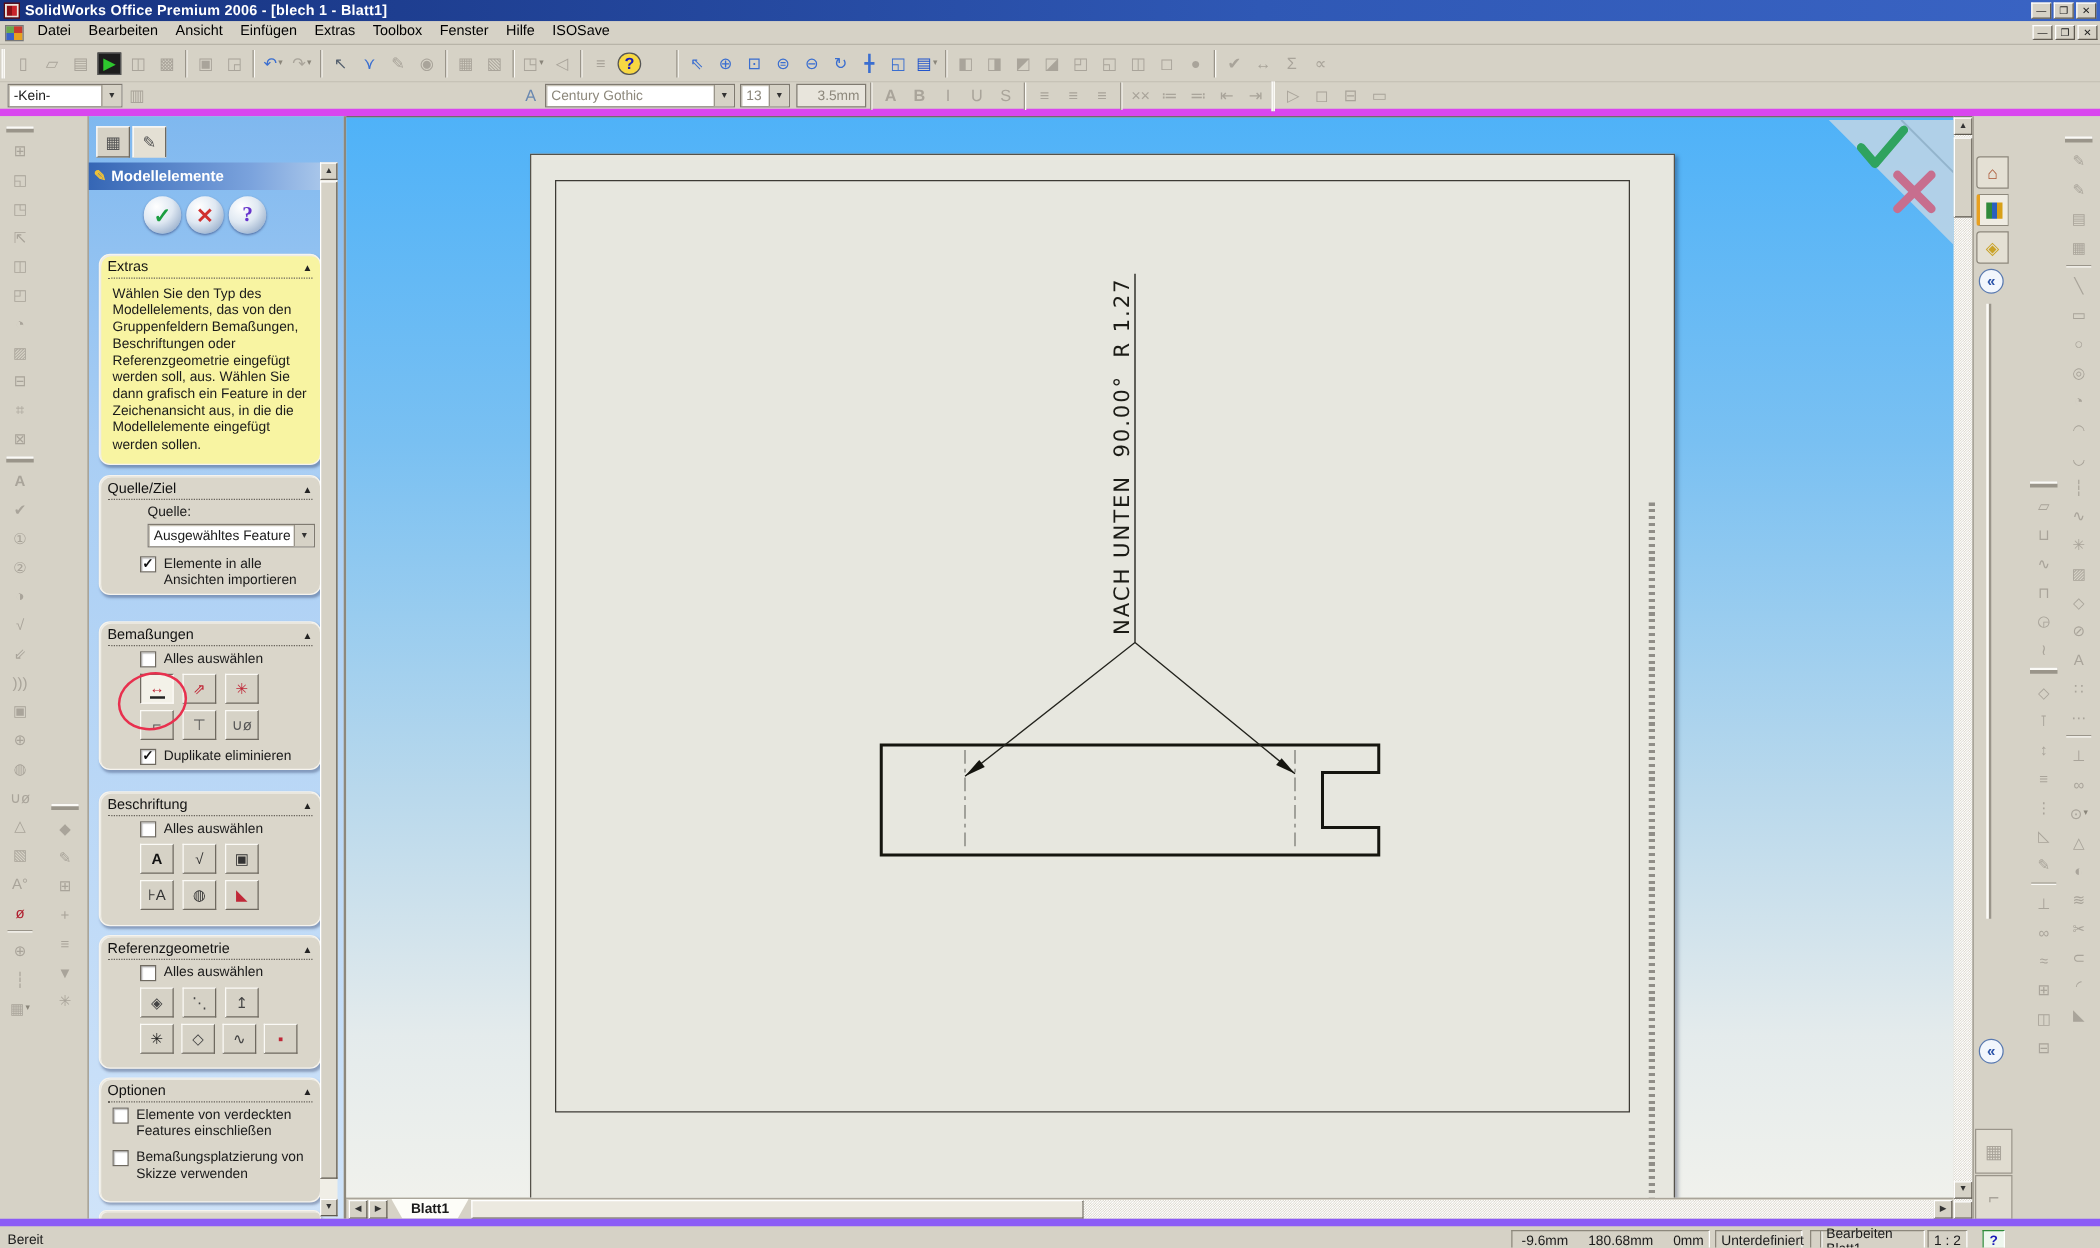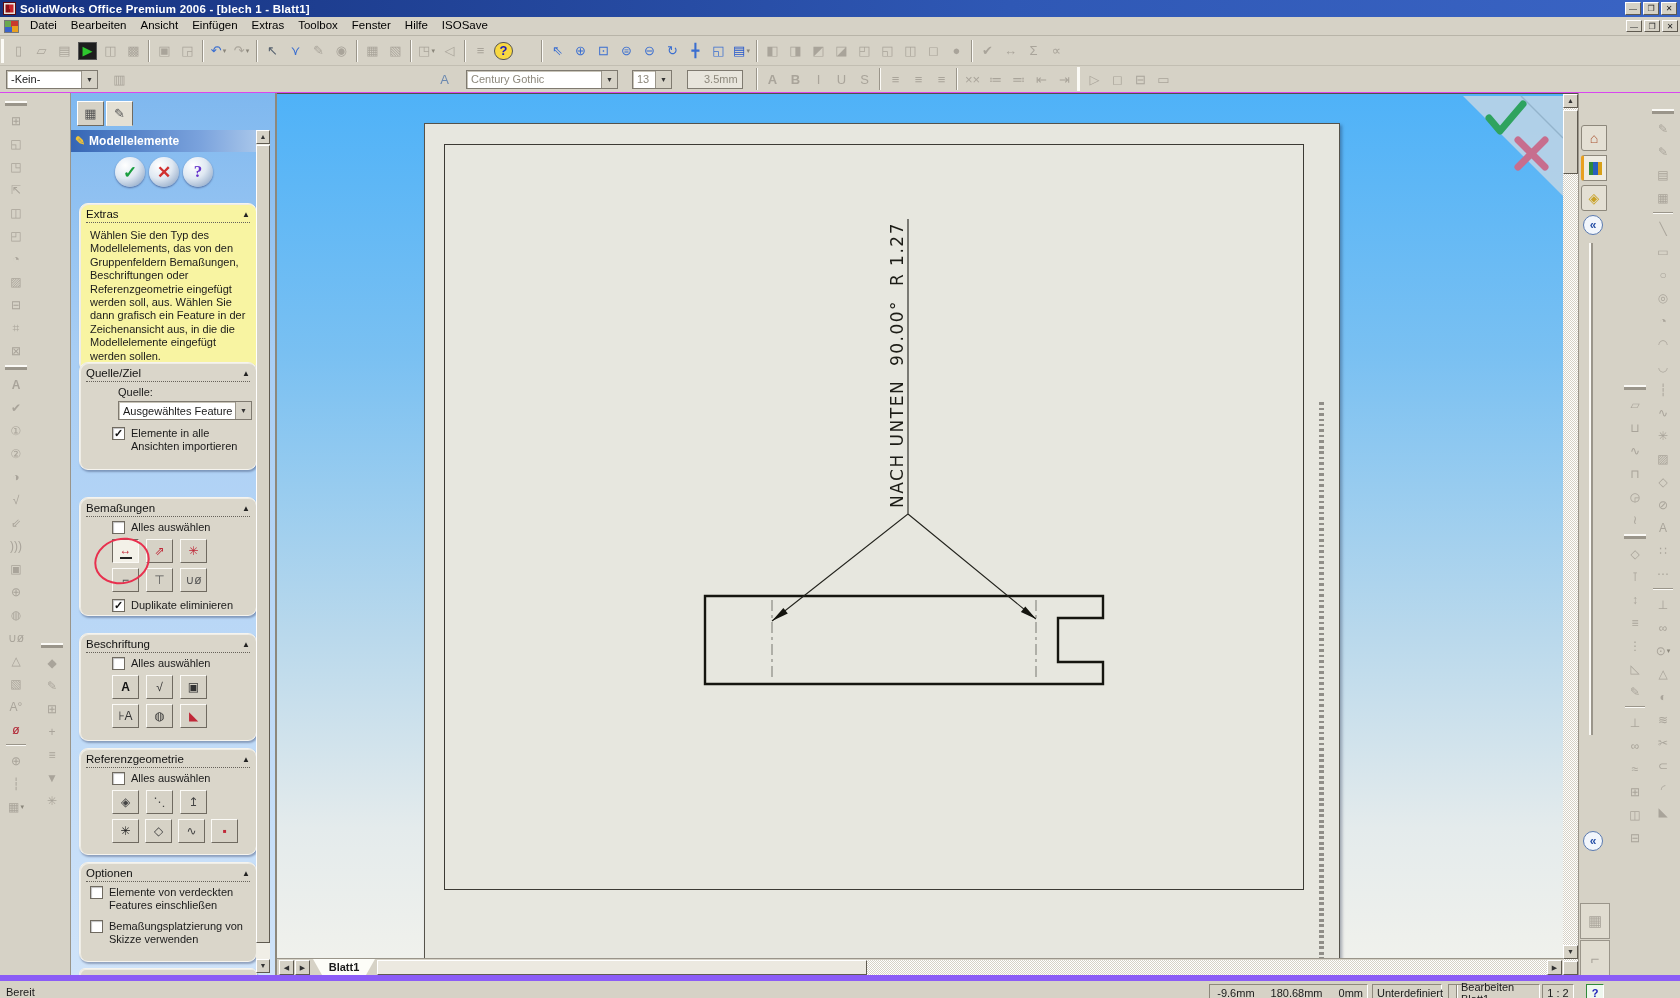--- a/index.html
+++ b/index.html
@@ -15,21 +15,21 @@
   .wbtn { width:16px; height:13px; background:#d6d2c6; border:1px solid; border-color:#fff #5f5a50 #5f5a50 #fff; font-size:8px; line-height:11px; text-align:center; color:#222; }
   .menubar { height:19px; background:#d6d2c6; display:flex; align-items:center; border-bottom:1px solid #b8b4a8; padding:0 2px; }
   .docicon { width:15px; height:13px; border:1px solid #777; background:conic-gradient(#c93a2e 0 25%, #e8a020 0 50%, #3a62c9 0 75%, #6aa84f 0); margin:0 4px 0 2px; }
   .menu { display:flex; height:100%; align-items:center; }
   .menu .tb-btn { width:auto; height:17px; padding:0 7px; color:#000; font-size:11.5px; background:none; display:flex; align-items:center; }
   .menubar .winbtns .wbtn { height:12px; }
 
   
   .tbrow { background:#d6d2c6; display:flex; align-items:center; }
   .row1 { height:30px; border-bottom:1px solid #c2beb2; }
-  .row2 { height:27px; border-bottom:1px solid #d946ef;gap:10px; }
+  .row2 { height:27px; border-bottom:6px solid #d946ef; }
   .hstrip { display:flex; align-items:center; height:100%; }
   .tb-btn { width:23px; height:22px; display:flex; align-items:center; justify-content:center; color:#a9a49a; font-size:13px; position:relative; }
   .tb-btn span { line-height:1; }
   .tb-btn .dd { font-size:7px; color:#8a857a; margin-left:1px; }
   .tb-btn.boxed { width:19px; height:18px; margin:0 2px; border:1px solid #555; }
   .tb-btn.round { border-radius:9px; font-weight:bold; }
   .tb-btn.bold { font-weight:bold; }
   .hstrip .tb-sep { width:2px; height:22px; border-left:1px solid #9a958a; border-right:1px solid #fbfaf6; margin:0 3px; }
   .hstrip .tb-sep.grip { height:24px; width:3px; border-left:2px solid #fbfaf6; background:#9a958a; margin:0 3px 0 1px; }
   .hstrip .tb-sep.wide { margin-left:26px; }
@@ -534,21 +534,21 @@
       </div>
 
       <div class="gbox yellow" style="top:110px;height:169px;">
         <div class="gtitle">
             <span>Extras</span>
             <span class="col">▲</span>
           </div>
         <div class="msg">Wählen Sie den Typ des Modellelements, das von den Gruppenfeldern Bemaßungen, Beschriftungen oder Referenzgeometrie eingefügt werden soll, aus. Wählen Sie dann grafisch ein Fe­ature in der Zeichenansicht aus, in die die Modellelemente eingefügt werden sollen.</div>
       </div>
 
-      <div class="gbox" style="top:269px;height:108px;">
+      <div class="gbox" style="top:287px;height:96px;">
         <div class="gtitle">
             <span>Quelle/Ziel</span>
             <span class="col">▲</span>
           </div>
         <div class="quelle-label">Quelle:</div>
         <div class="combo">
           <span class="cv">Ausgewähltes Feature</span>
           <span class="cd">▼</span>
         </div>
         <div class="cbrow" style="margin-top:7px;">

